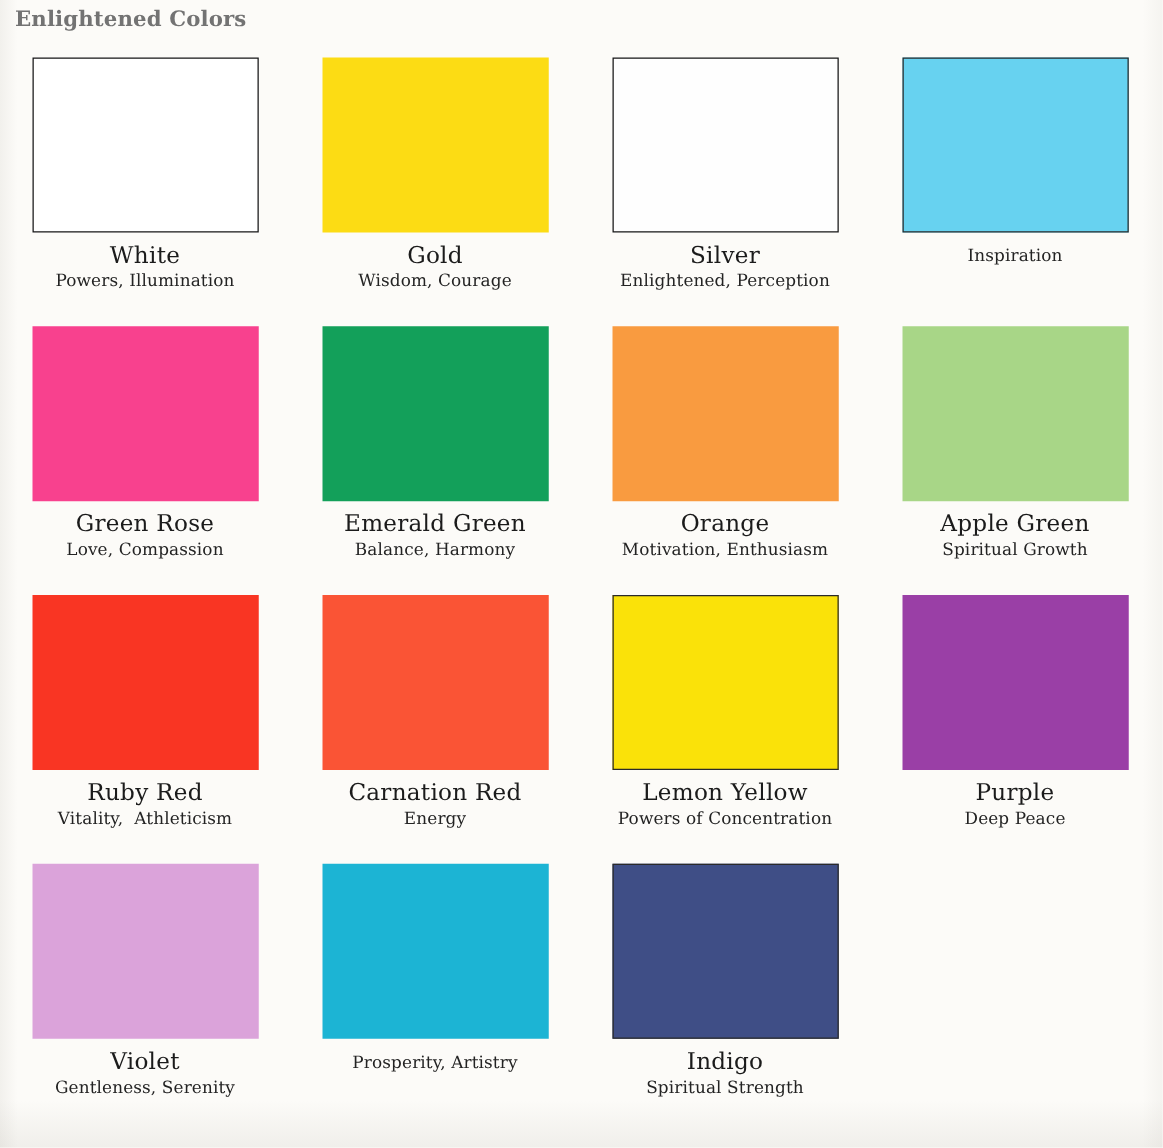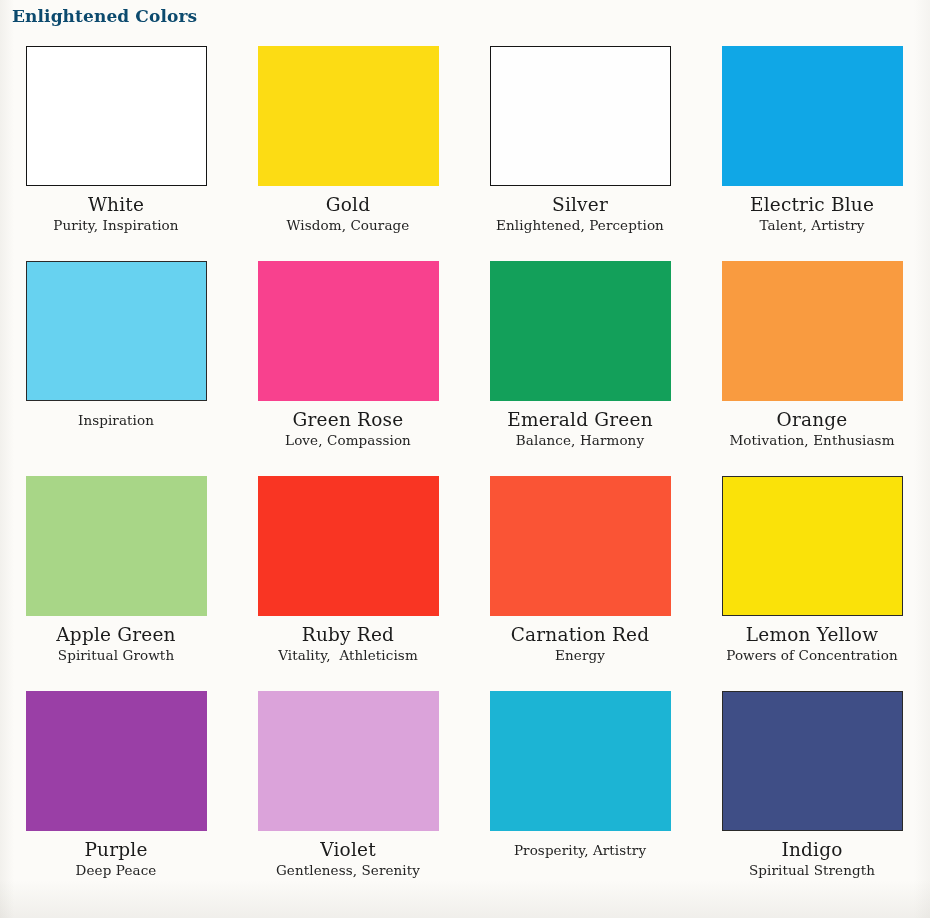--- a/index.html
+++ b/index.html
@@ -25,21 +25,21 @@
       linear-gradient(to left, rgba(150,145,135,0.07) 0px, rgba(255,255,255,0) 16px);
   }
   .chart-title {
     position: absolute;
     left: 12px;
     top: 6px;
     font-family: "DejaVu Serif", "Liberation Serif", serif;
     font-weight: bold;
     font-size: 17px;
     letter-spacing: 0.1px;
-    color: #0c4a6e;
+    color: #737373;
   }
   .grid {
     position: absolute;
     left: 0;
     top: 44px;
     width: 930px;
     display: grid;
     grid-template-columns: repeat(4, 232px);
     grid-template-rows: repeat(4, 215px);
     justify-content: start;
@@ -89,45 +89,38 @@
 
 <div class="page-shade"></div>
 
 <div class="chart-title">Enlightened Colors</div>
 
 <div class="grid">
     <div class="cell">
       <div class="swatch bordered" style="background: rgb(255, 255, 255);"></div>
       <div class="labels">
         <div class="color-name">White</div>
-        <div class="color-meaning">Purity, Inspiration</div>
+        <div class="color-meaning">Powers, Illumination</div>
       </div>
     </div>
     <div class="cell">
       <div class="swatch" style="background: rgb(252, 220, 20);"></div>
       <div class="labels">
         <div class="color-name">Gold</div>
         <div class="color-meaning">Wisdom, Courage</div>
       </div>
     </div>
     <div class="cell">
       <div class="swatch bordered" style="background: rgb(254, 254, 254);"></div>
       <div class="labels">
         <div class="color-name">Silver</div>
         <div class="color-meaning">Enlightened, Perception</div>
       </div>
     </div>
     <div class="cell">
-      <div class="swatch" style="background: rgb(16, 167, 230);"></div>
-      <div class="labels">
-        <div class="color-name">Electric Blue</div>
-        <div class="color-meaning">Talent, Artistry</div>
-      </div>
-    </div>
-    <div class="cell">
       <div class="swatch thinline" style="background: rgb(103, 210, 240);"></div>
       <div class="labels">
         <div class="color-meaning">Inspiration</div>
       </div>
     </div>
     <div class="cell">
       <div class="swatch" style="background: rgb(248, 65, 142);"></div>
       <div class="labels">
         <div class="color-name">Green Rose</div>
         <div class="color-meaning">Love, Compassion</div>

